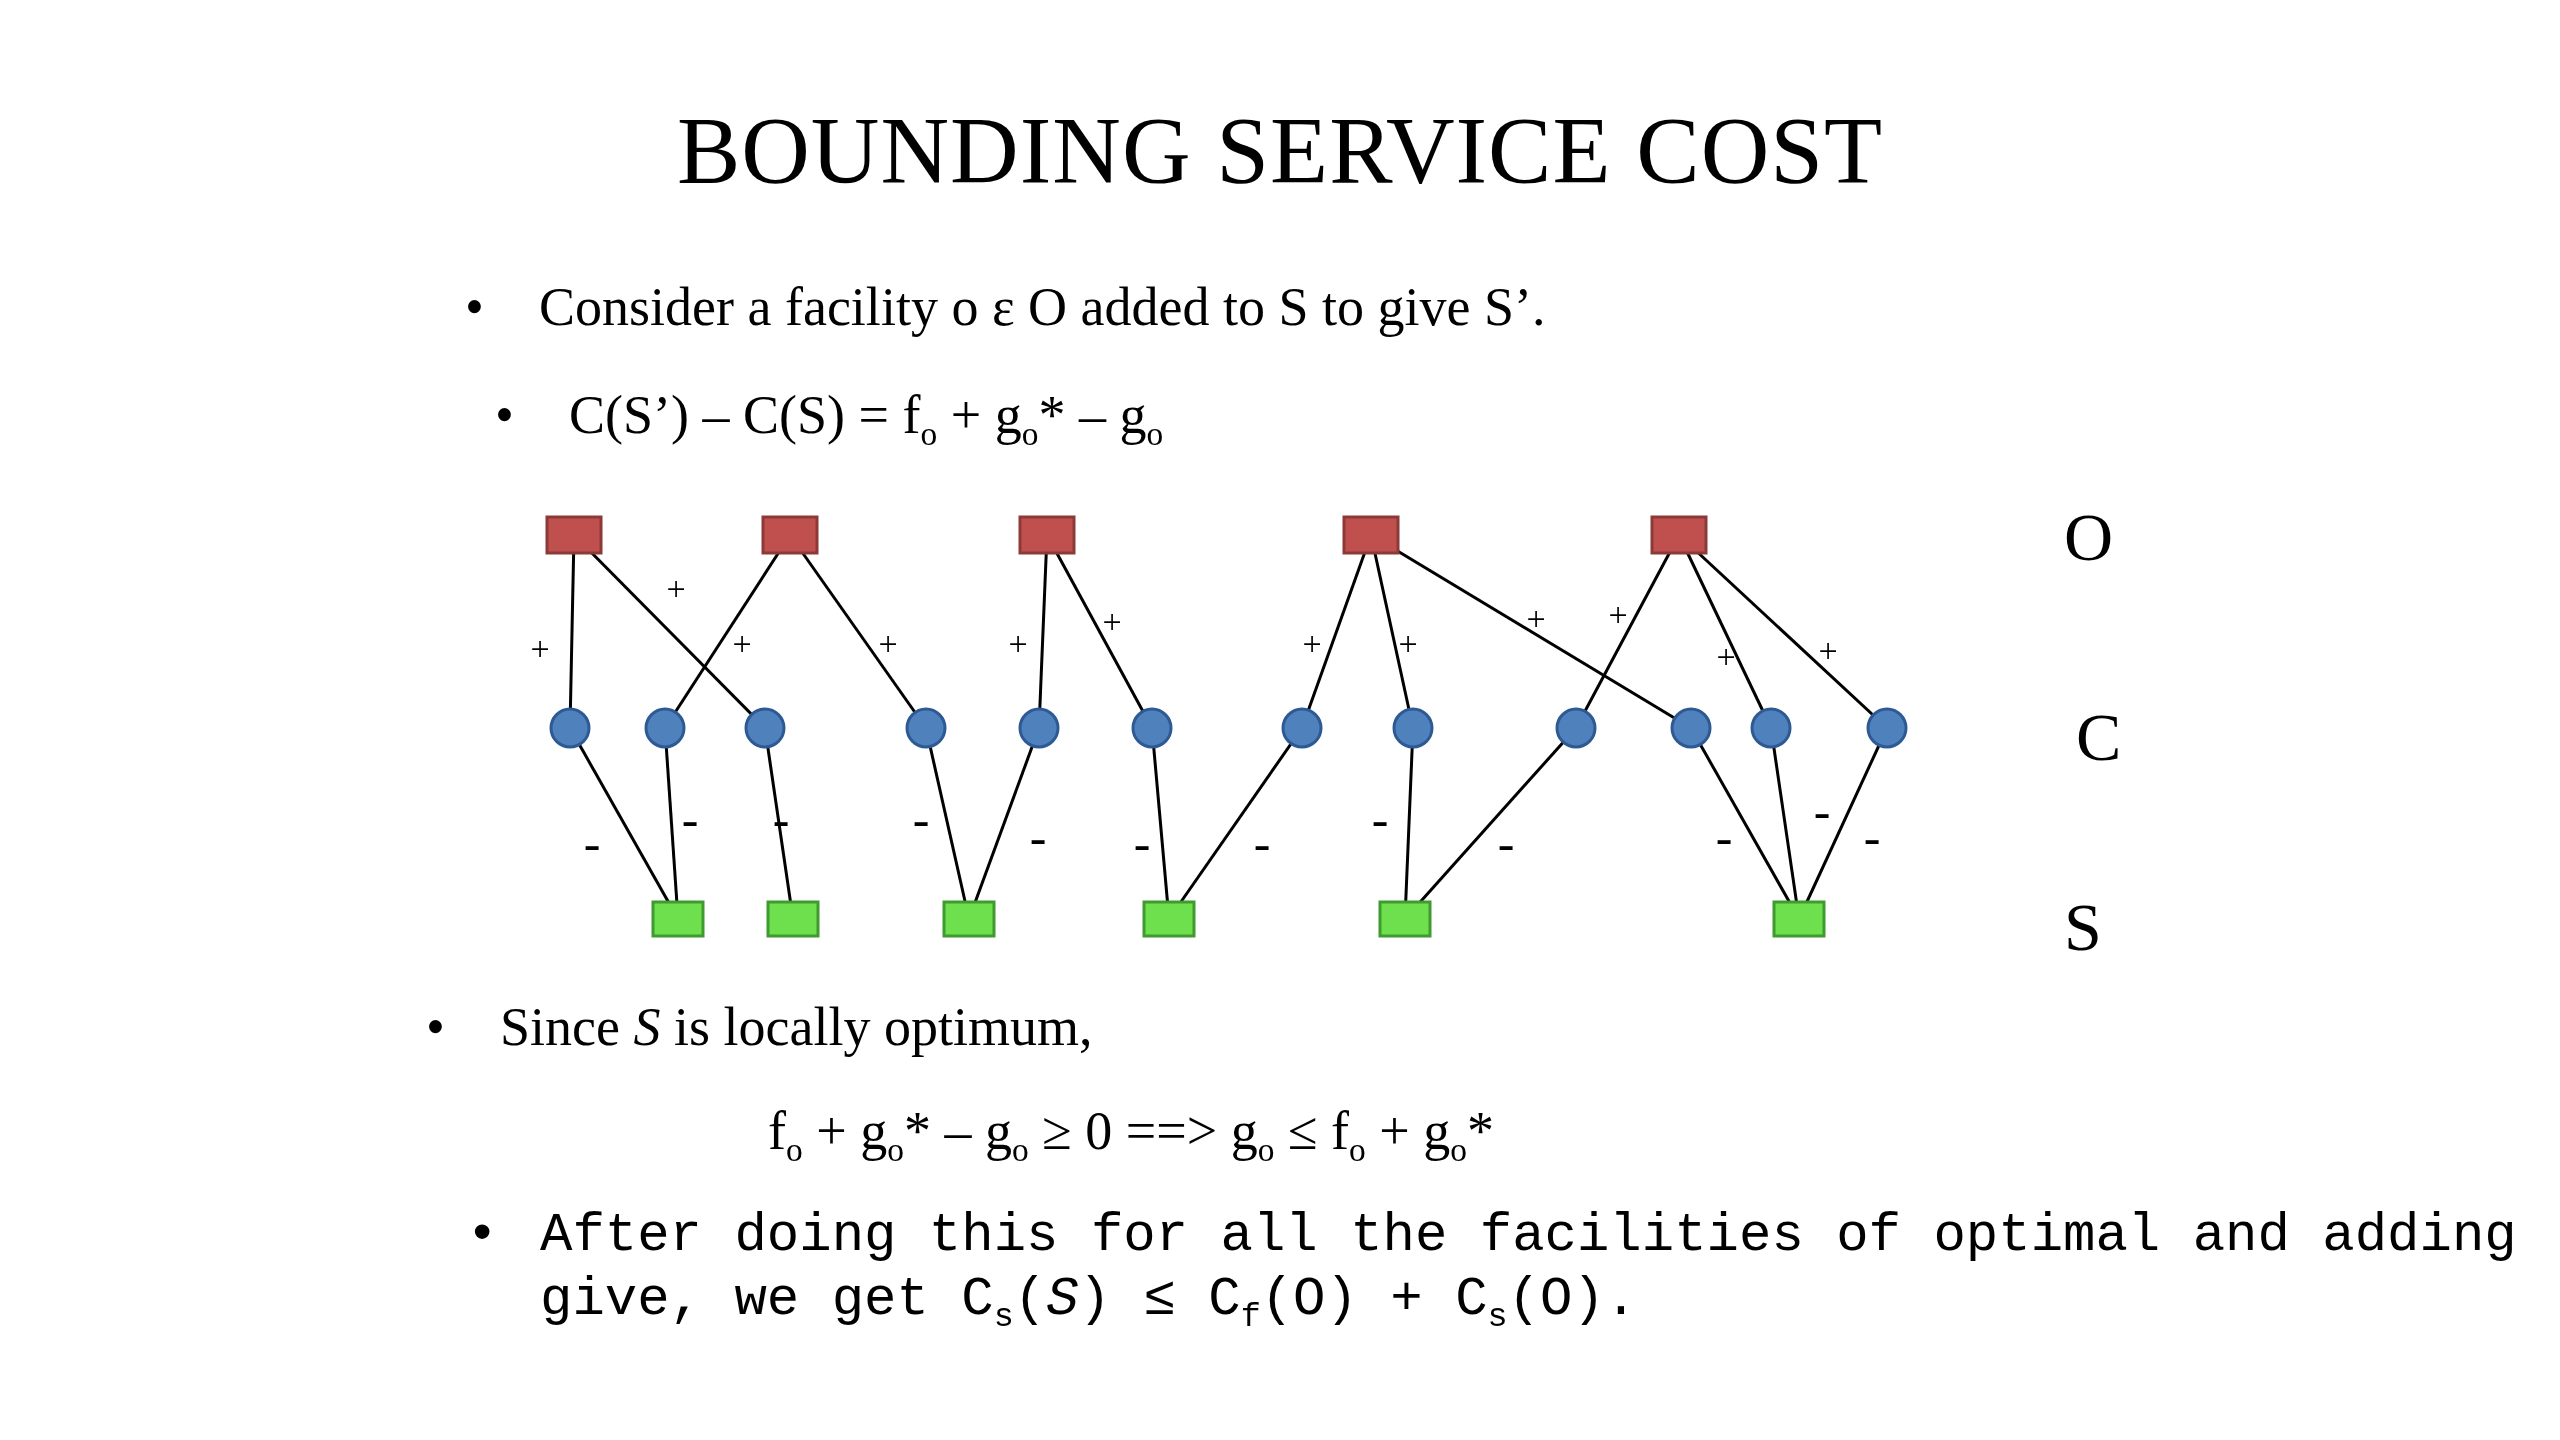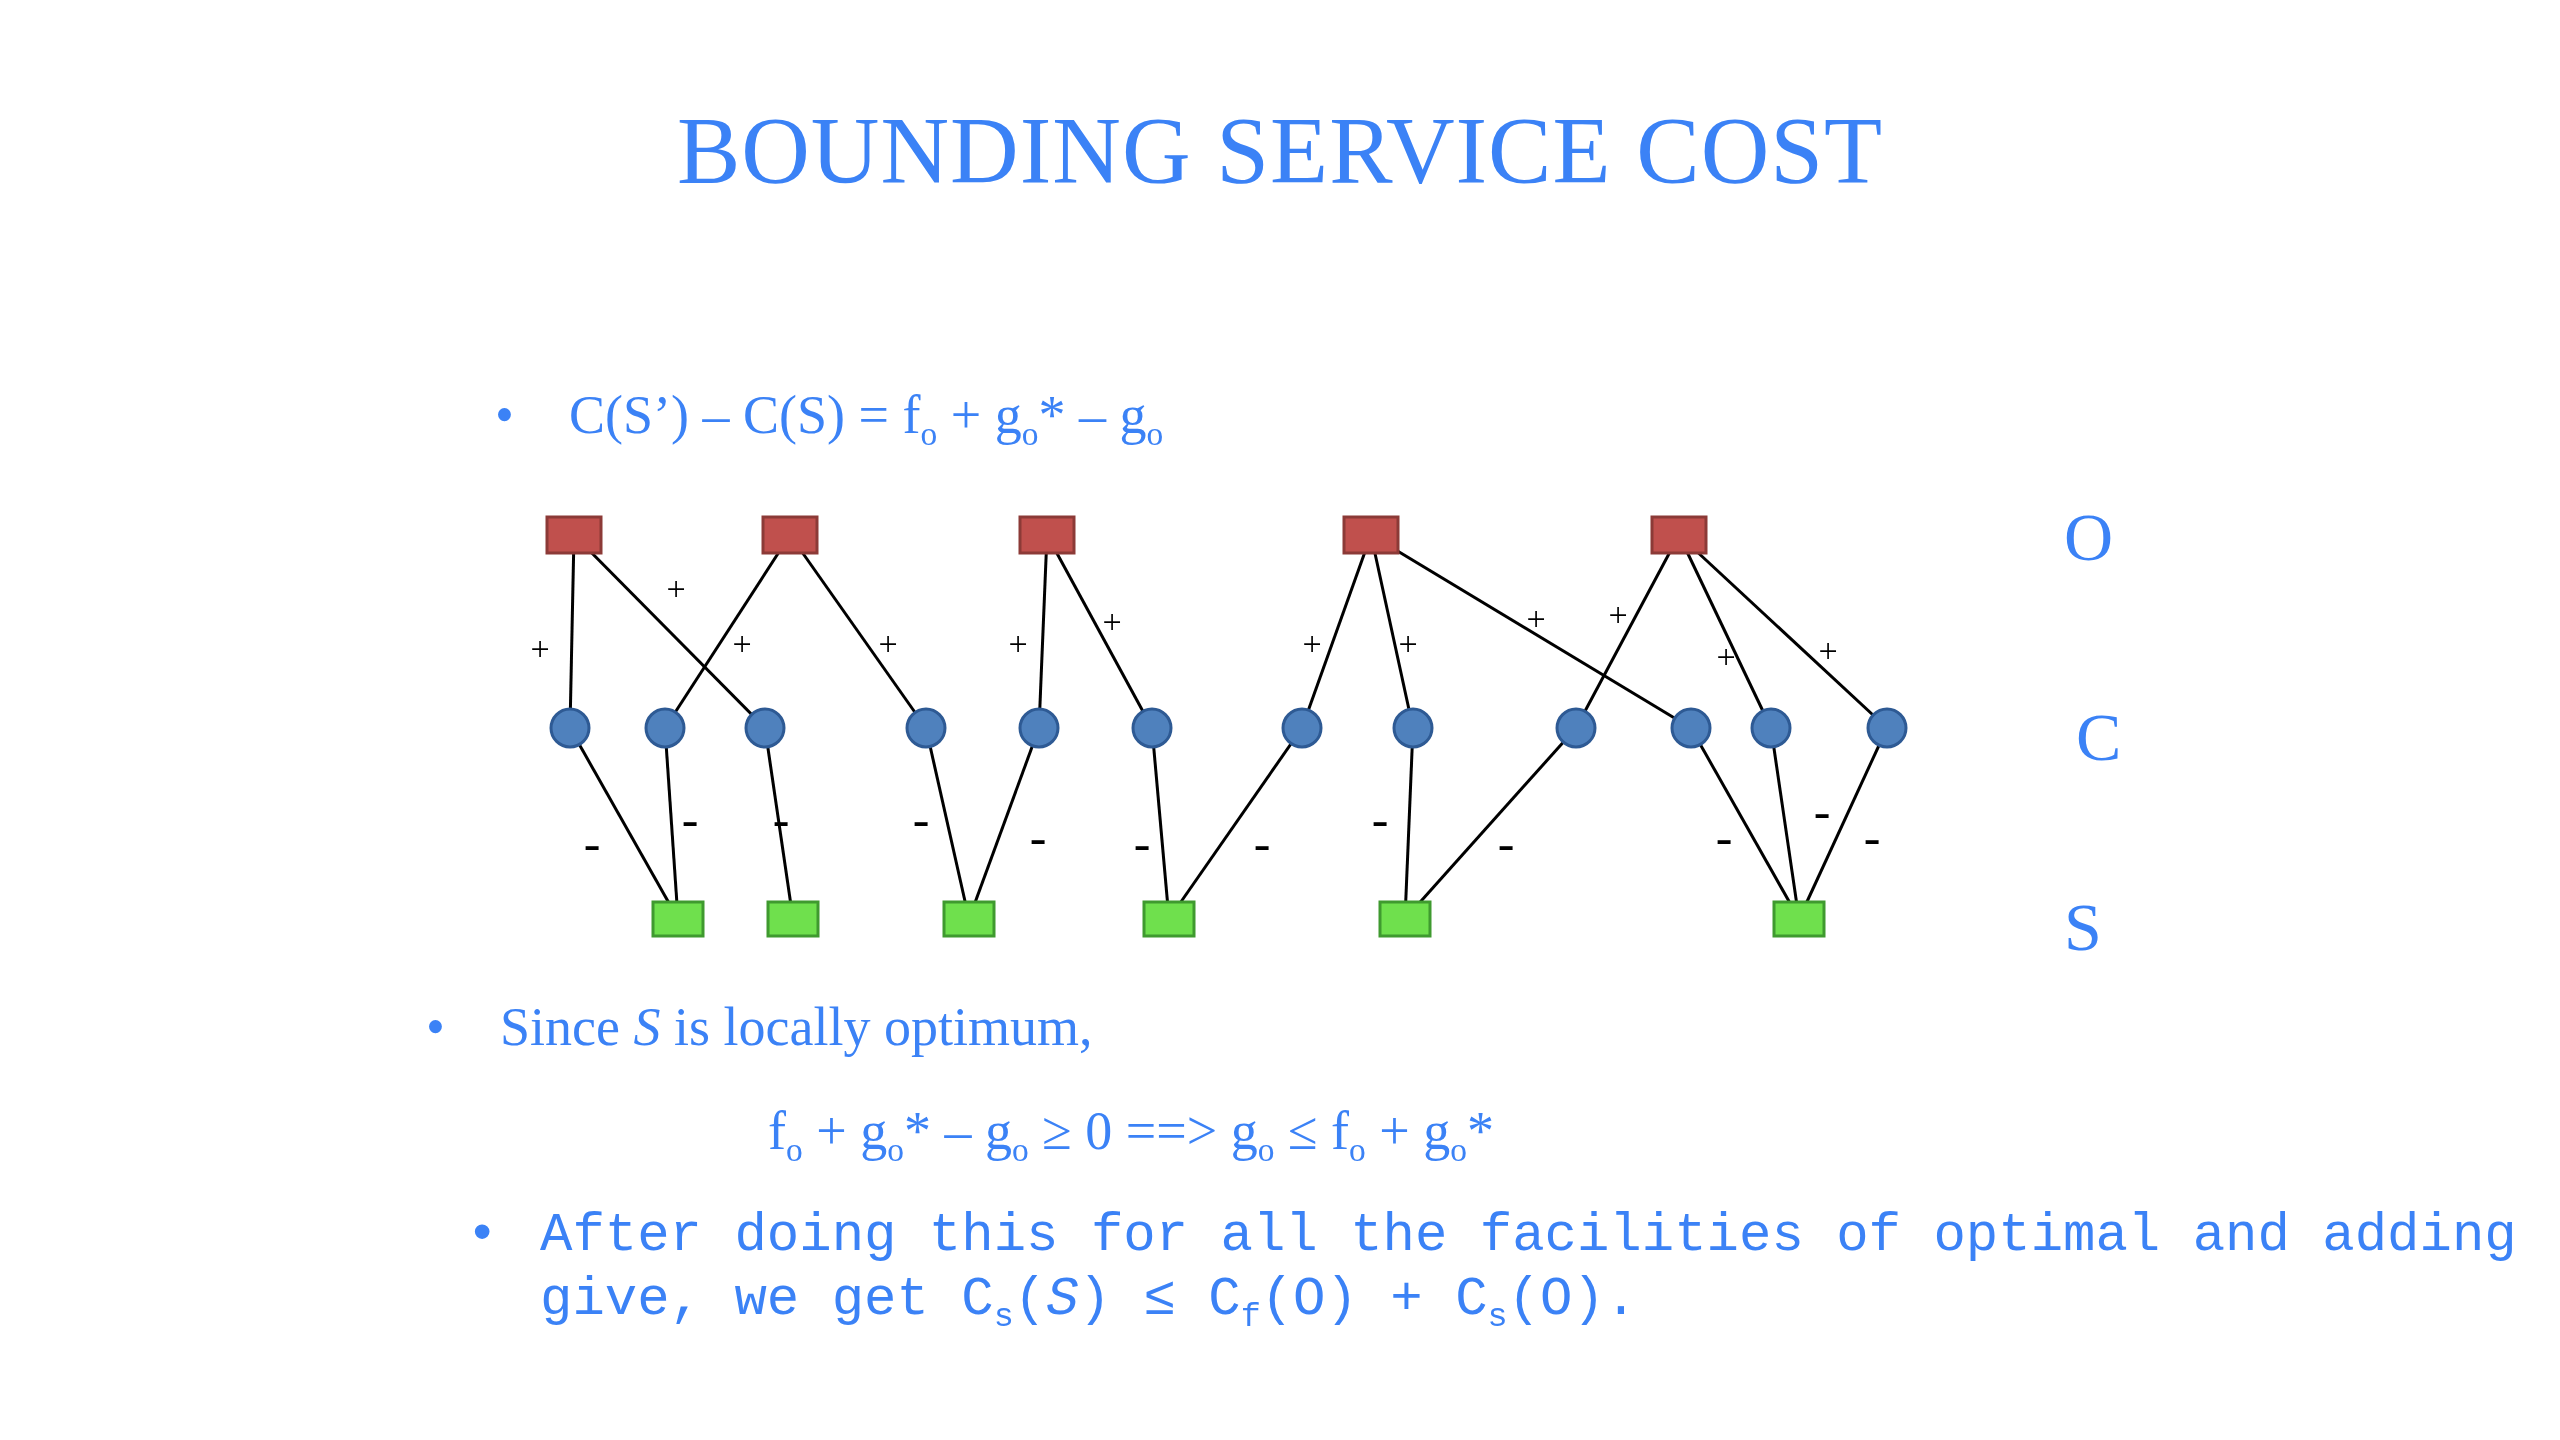--- a/index.html
+++ b/index.html
@@ -1,20 +1,20 @@
 <!DOCTYPE html>
 <html style="--o-fill: #C0504D; --o-stroke: #8C3A37; --c-fill: #4F81BD; --c-stroke: #2E5A94; --s-fill: #6FE04D; --s-stroke: #3F9A2F; --edge-color: #000000;"><head>
 <meta charset="utf-8">
 <style>
   html,body{margin:0;padding:0;background:#ffffff;}
   .slide{
     position:relative;
     width:2560px;height:1440px;
     background:#ffffff;
-    color:#3b82f6;
+    color:#000000;
     font-family:"Liberation Serif", serif;
     overflow:hidden;
   }
   .title{
     position:absolute;top:96px;left:0;width:100%;
     text-align:center;
     font-size:95px;
     letter-spacing:1px;
     white-space:nowrap;
   }
@@ -52,20 +52,23 @@
     font-size:50px;fill:#000;text-anchor:middle;
   }
 </style>
 </head>
 <body>
 
 <div class="slide">
 
   <div class="title">BOUNDING SERVICE COST</div>
 
+  <div class="line" style="left:465px;top:276px;">
+    <span class="dot">•</span><span class="col"><span>Consider a facility o ε O added to S to give S’.</span></span>
+  </div>
 
   <div class="line" style="left:465px;top:384px;margin-left:30px;">
     <span class="dot">•</span><span class="col"><span>C(S’) – C(S) = f</span><sub>o</sub><span> + g</span><sub>o</sub><span>* – g</span><sub>o</sub></span>
   </div>
 
   <svg id="graph-svg" width="2560" height="1440" viewBox="0 0 2560 1440">
       <line x1="574" y1="535" x2="570" y2="728" class="edge"></line>
       <line x1="574" y1="535" x2="765" y2="728" class="edge"></line>
       <line x1="790" y1="535" x2="665" y2="728" class="edge"></line>
       <line x1="790" y1="535" x2="926" y2="728" class="edge"></line>

